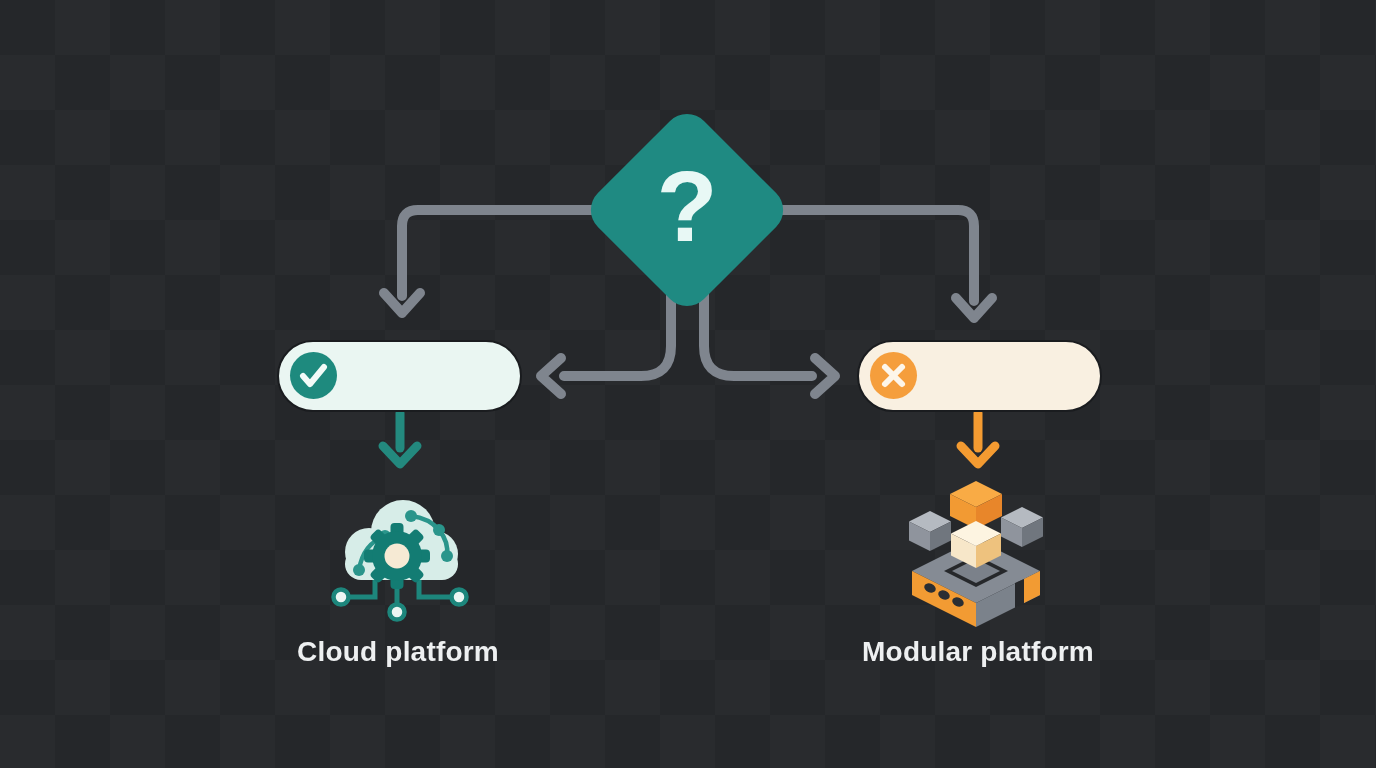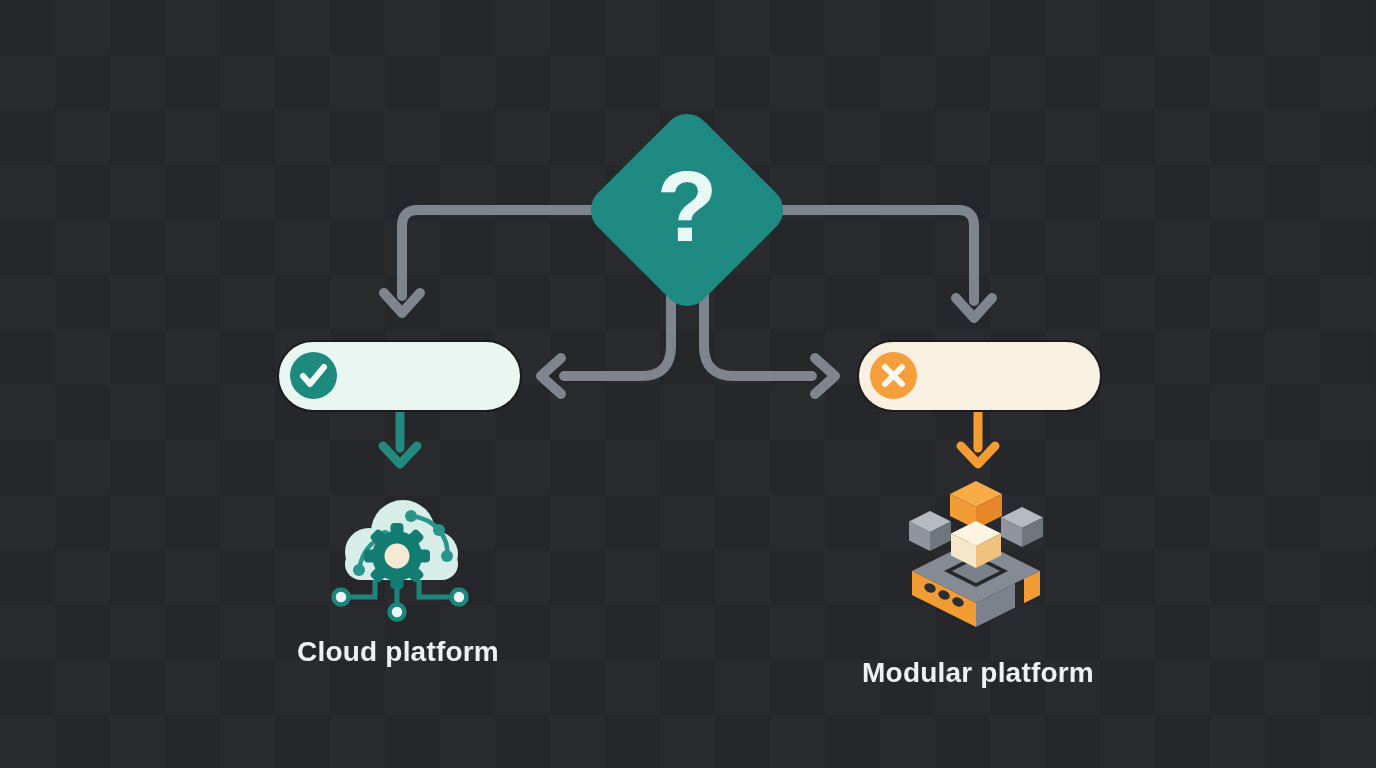--- a/index.html
+++ b/index.html
@@ -35,21 +35,21 @@
     display:flex;align-items:center;justify-content:center;
   }
   .badge-check{background:#1e8a7e;}
   .badge-x{background:#f59e3c;}
   .icon-svg{position:absolute;}
   .node-label{
     position:absolute;width:340px;text-align:center;
     font-size:28px;font-weight:700;color:#eef0f1;letter-spacing:0.2px;
   }
   .label-left{left:228px;top:636px;}
-  .label-right{left:808px;top:636px;margin-top:21px;}
+  .label-right{left:808px;top:636px;}
 </style>
 </head>
 <body>
 
 <div class="canvas">
 
   <svg class="overlay" width="1376" height="768" viewBox="0 0 1376 768">
     <g fill="none" stroke="#7f858e" stroke-width="10" stroke-linecap="round" stroke-linejoin="round">
       <path d="M 596 210 H 418 Q 402 210 402 226 V 296"></path>
       <path d="M 384 293 L 402 313 L 420 293"></path>

